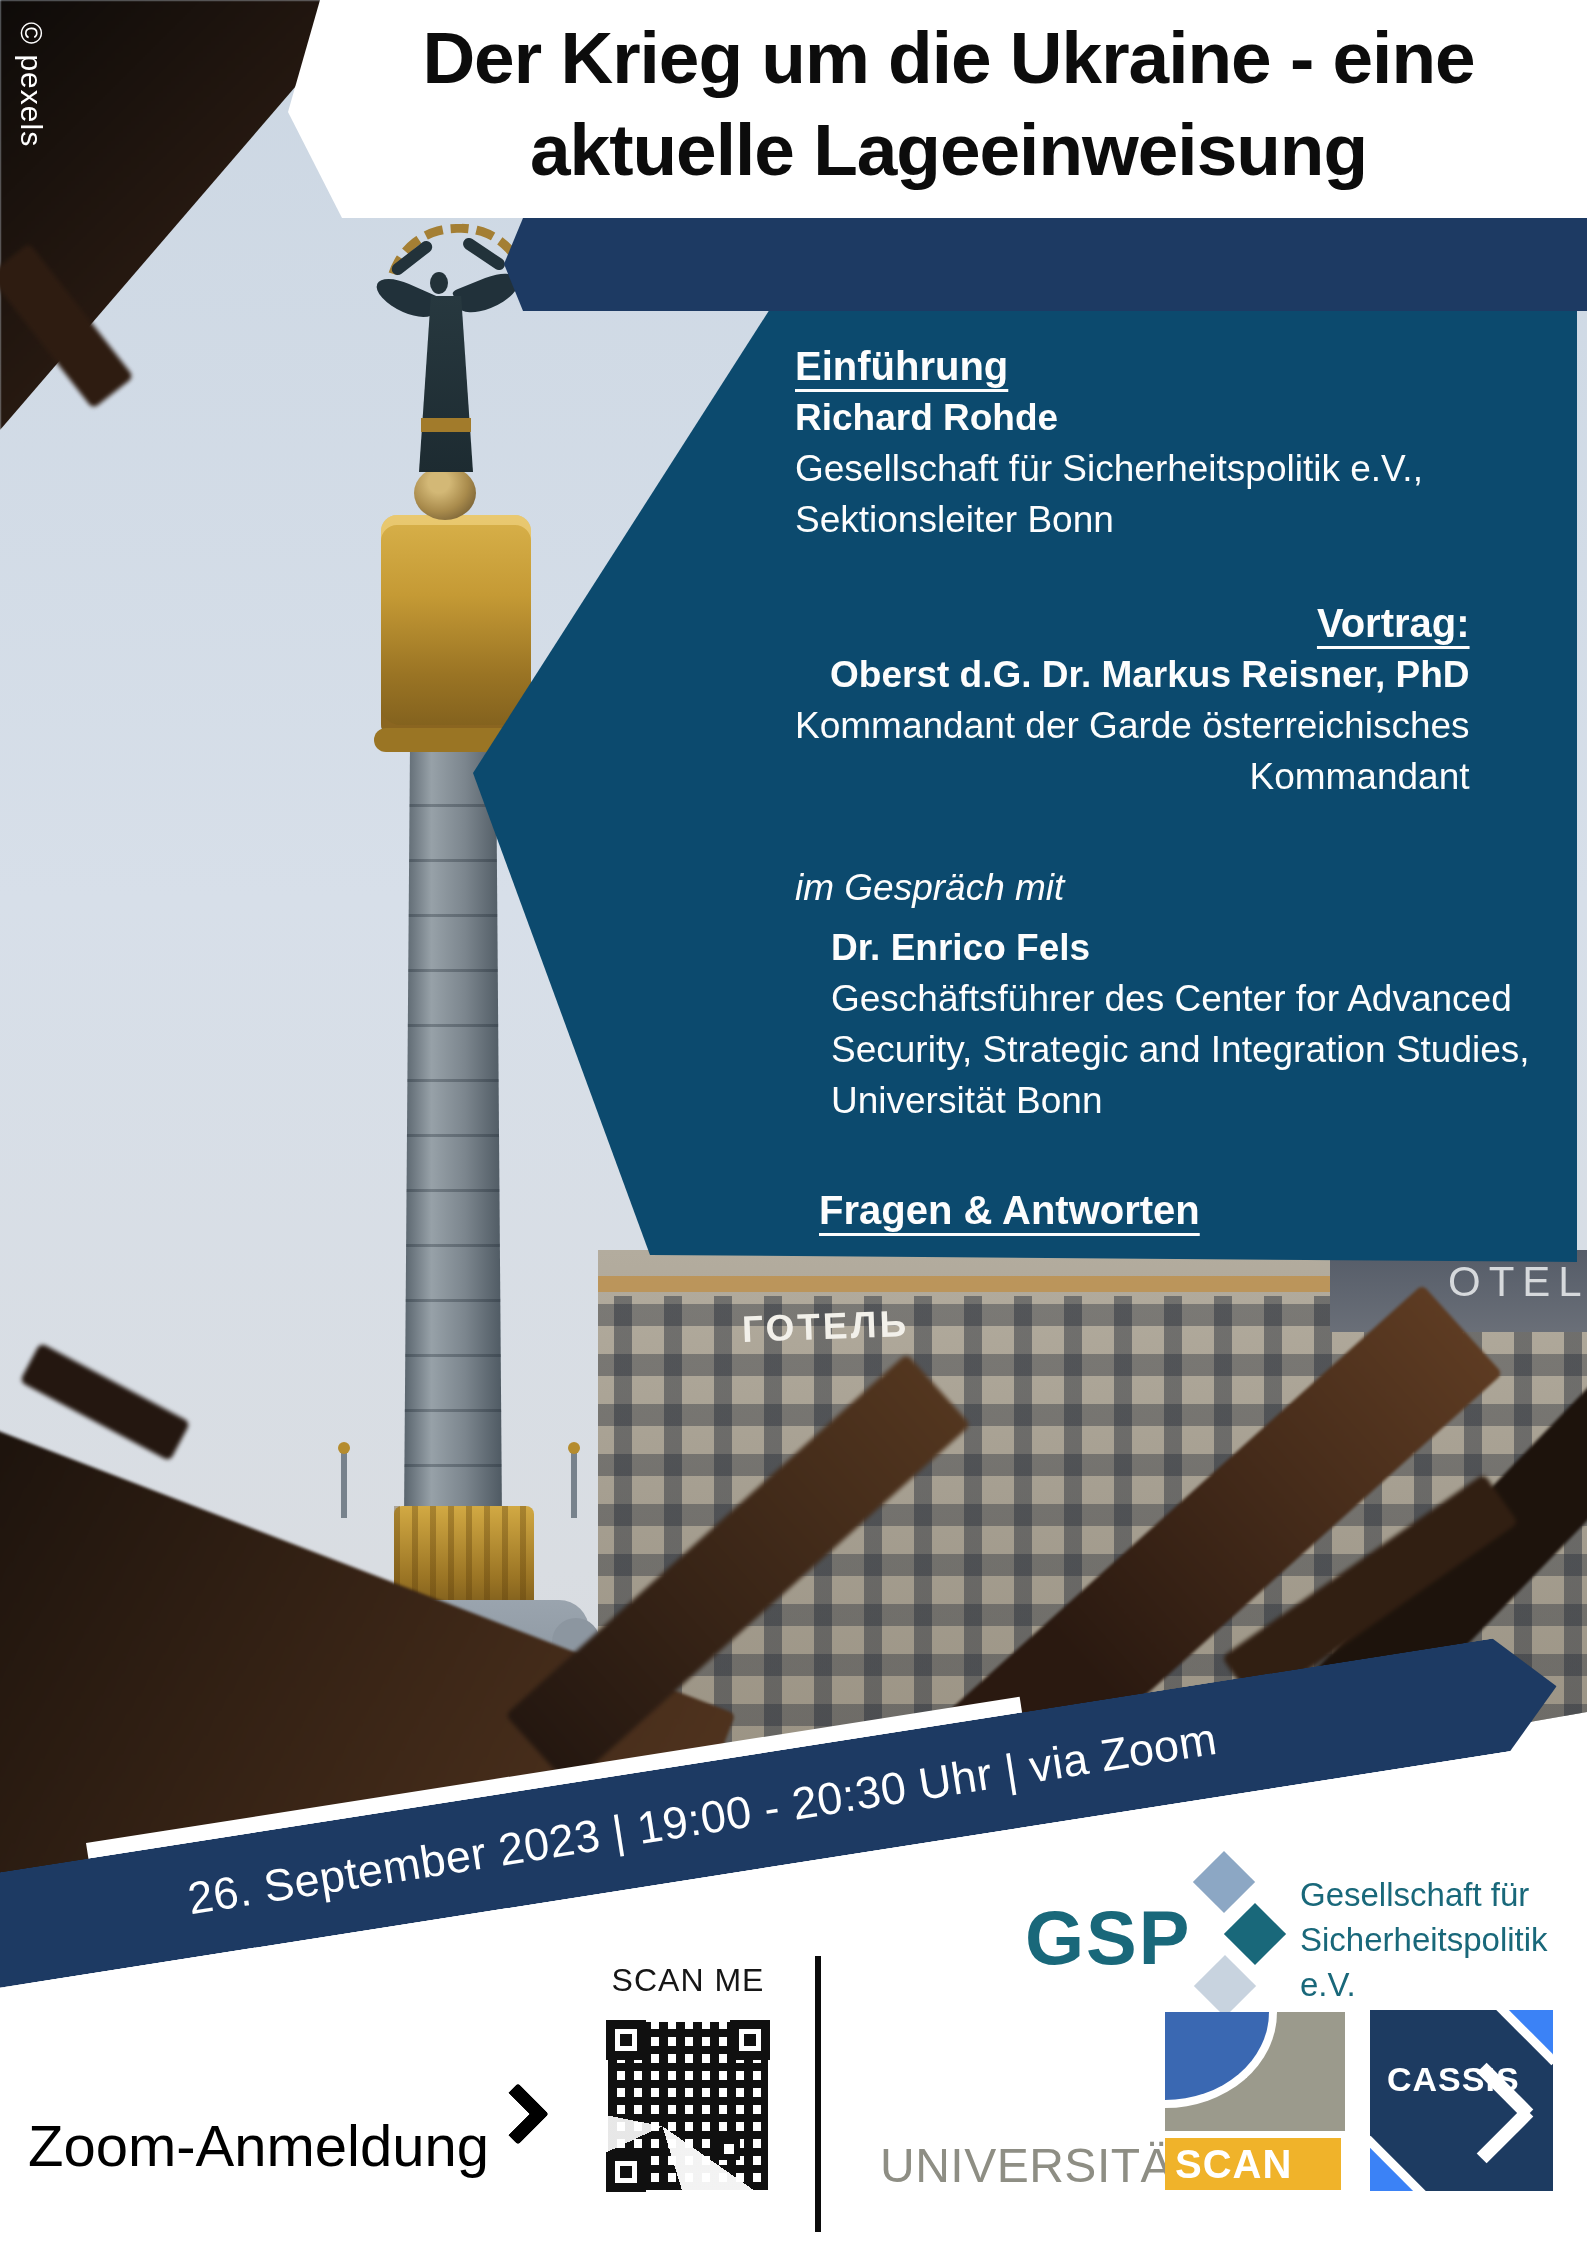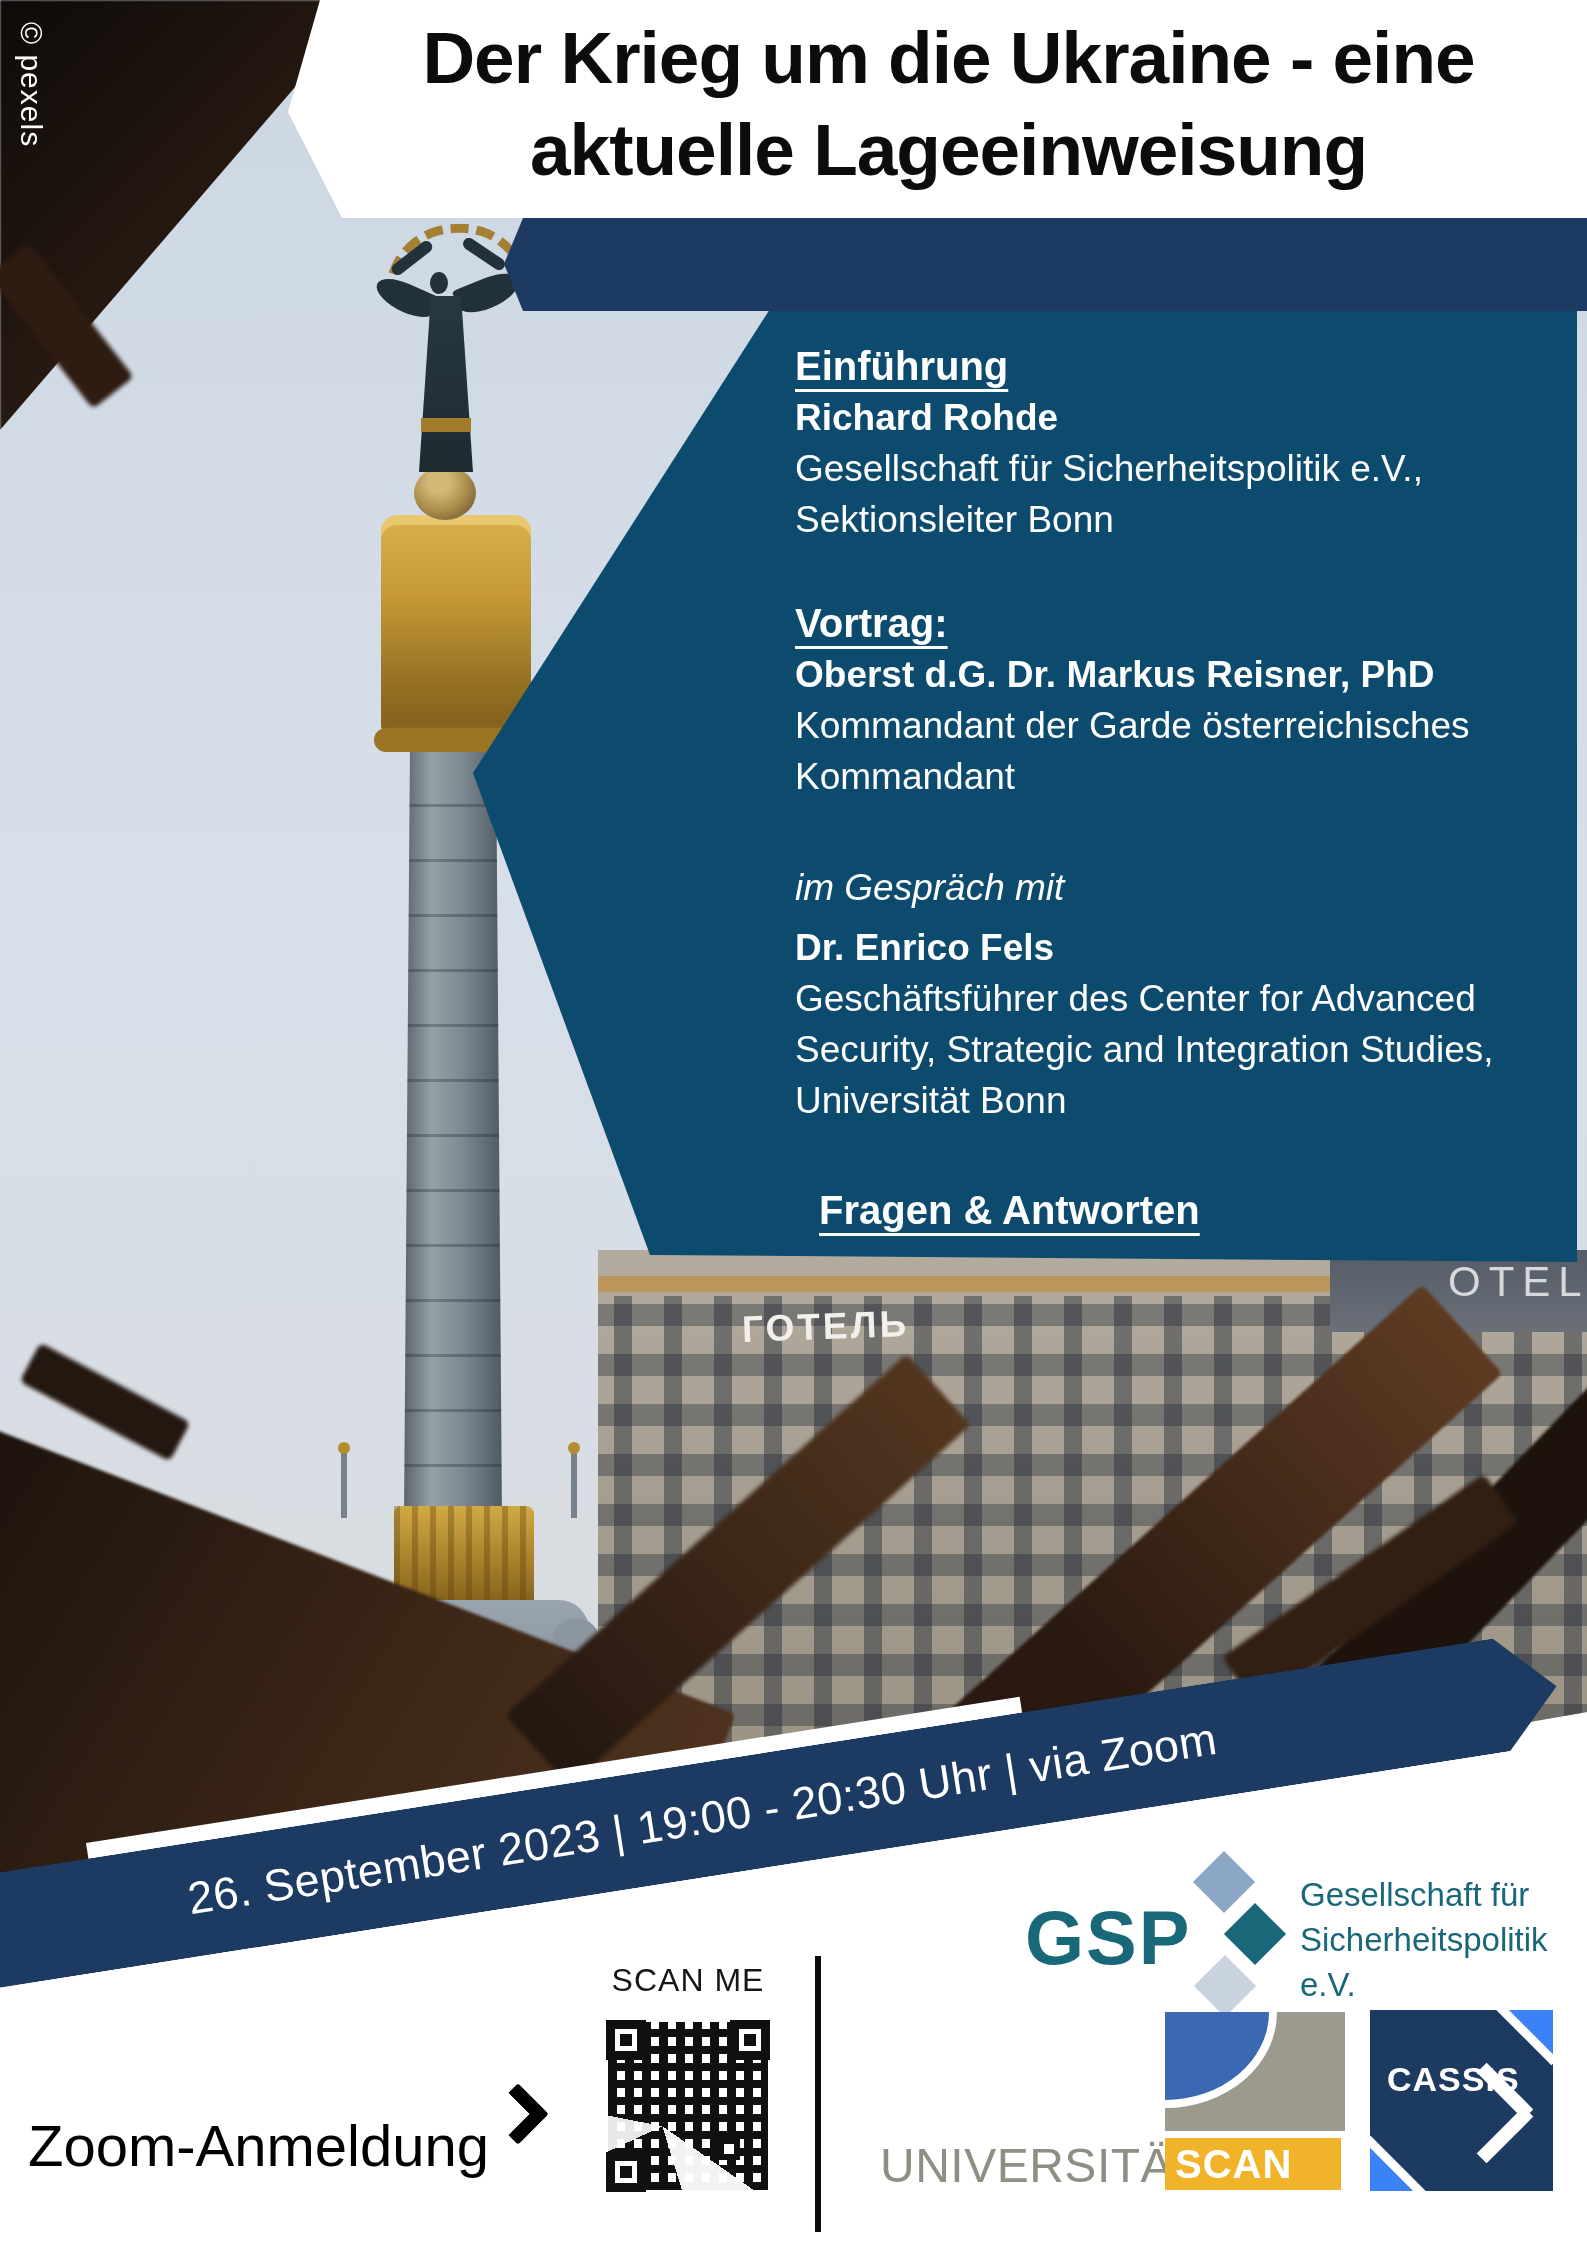--- a/index.html
+++ b/index.html
@@ -185,30 +185,30 @@
 
   <div class="credit abs">© pexels</div>
 
   <div class="arrow abs">
     <div class="pg" style="top:43px;">
       <div class="hd">Einführung</div>
       <div class="nm">Richard Rohde</div>
       <div>Gesellschaft für Sicherheitspolitik e.V.,</div>
       <div>Sektionsleiter Bonn</div>
     </div>
-    <div class="pg" style="top:300px;">
+    <div class="pg" style="top:300px;text-align:right;">
       <div class="hd">Vortrag:</div>
       <div class="nm">Oberst d.G. Dr. Markus Reisner, PhD</div>
       <div>Kommandant der Garde österreichisches</div>
       <div>Kommandant</div>
     </div>
     <div class="pg" style="top:564px;">
       <div class="it">im Gespräch mit</div>
     </div>
-    <div class="pg" style="top:624px;">
+    <div class="pg" style="top:624px;margin-left:36px;">
       <div class="nm">Dr. Enrico Fels</div>
       <div>Geschäftsführer des Center for Advanced</div>
       <div>Security, Strategic and Integration Studies,</div>
       <div>Universität Bonn</div>
     </div>
     <div class="pg" style="top:887px;margin-left:24px;">
       <div class="hd">Fragen &amp; Antworten</div>
     </div>
   </div>
 

